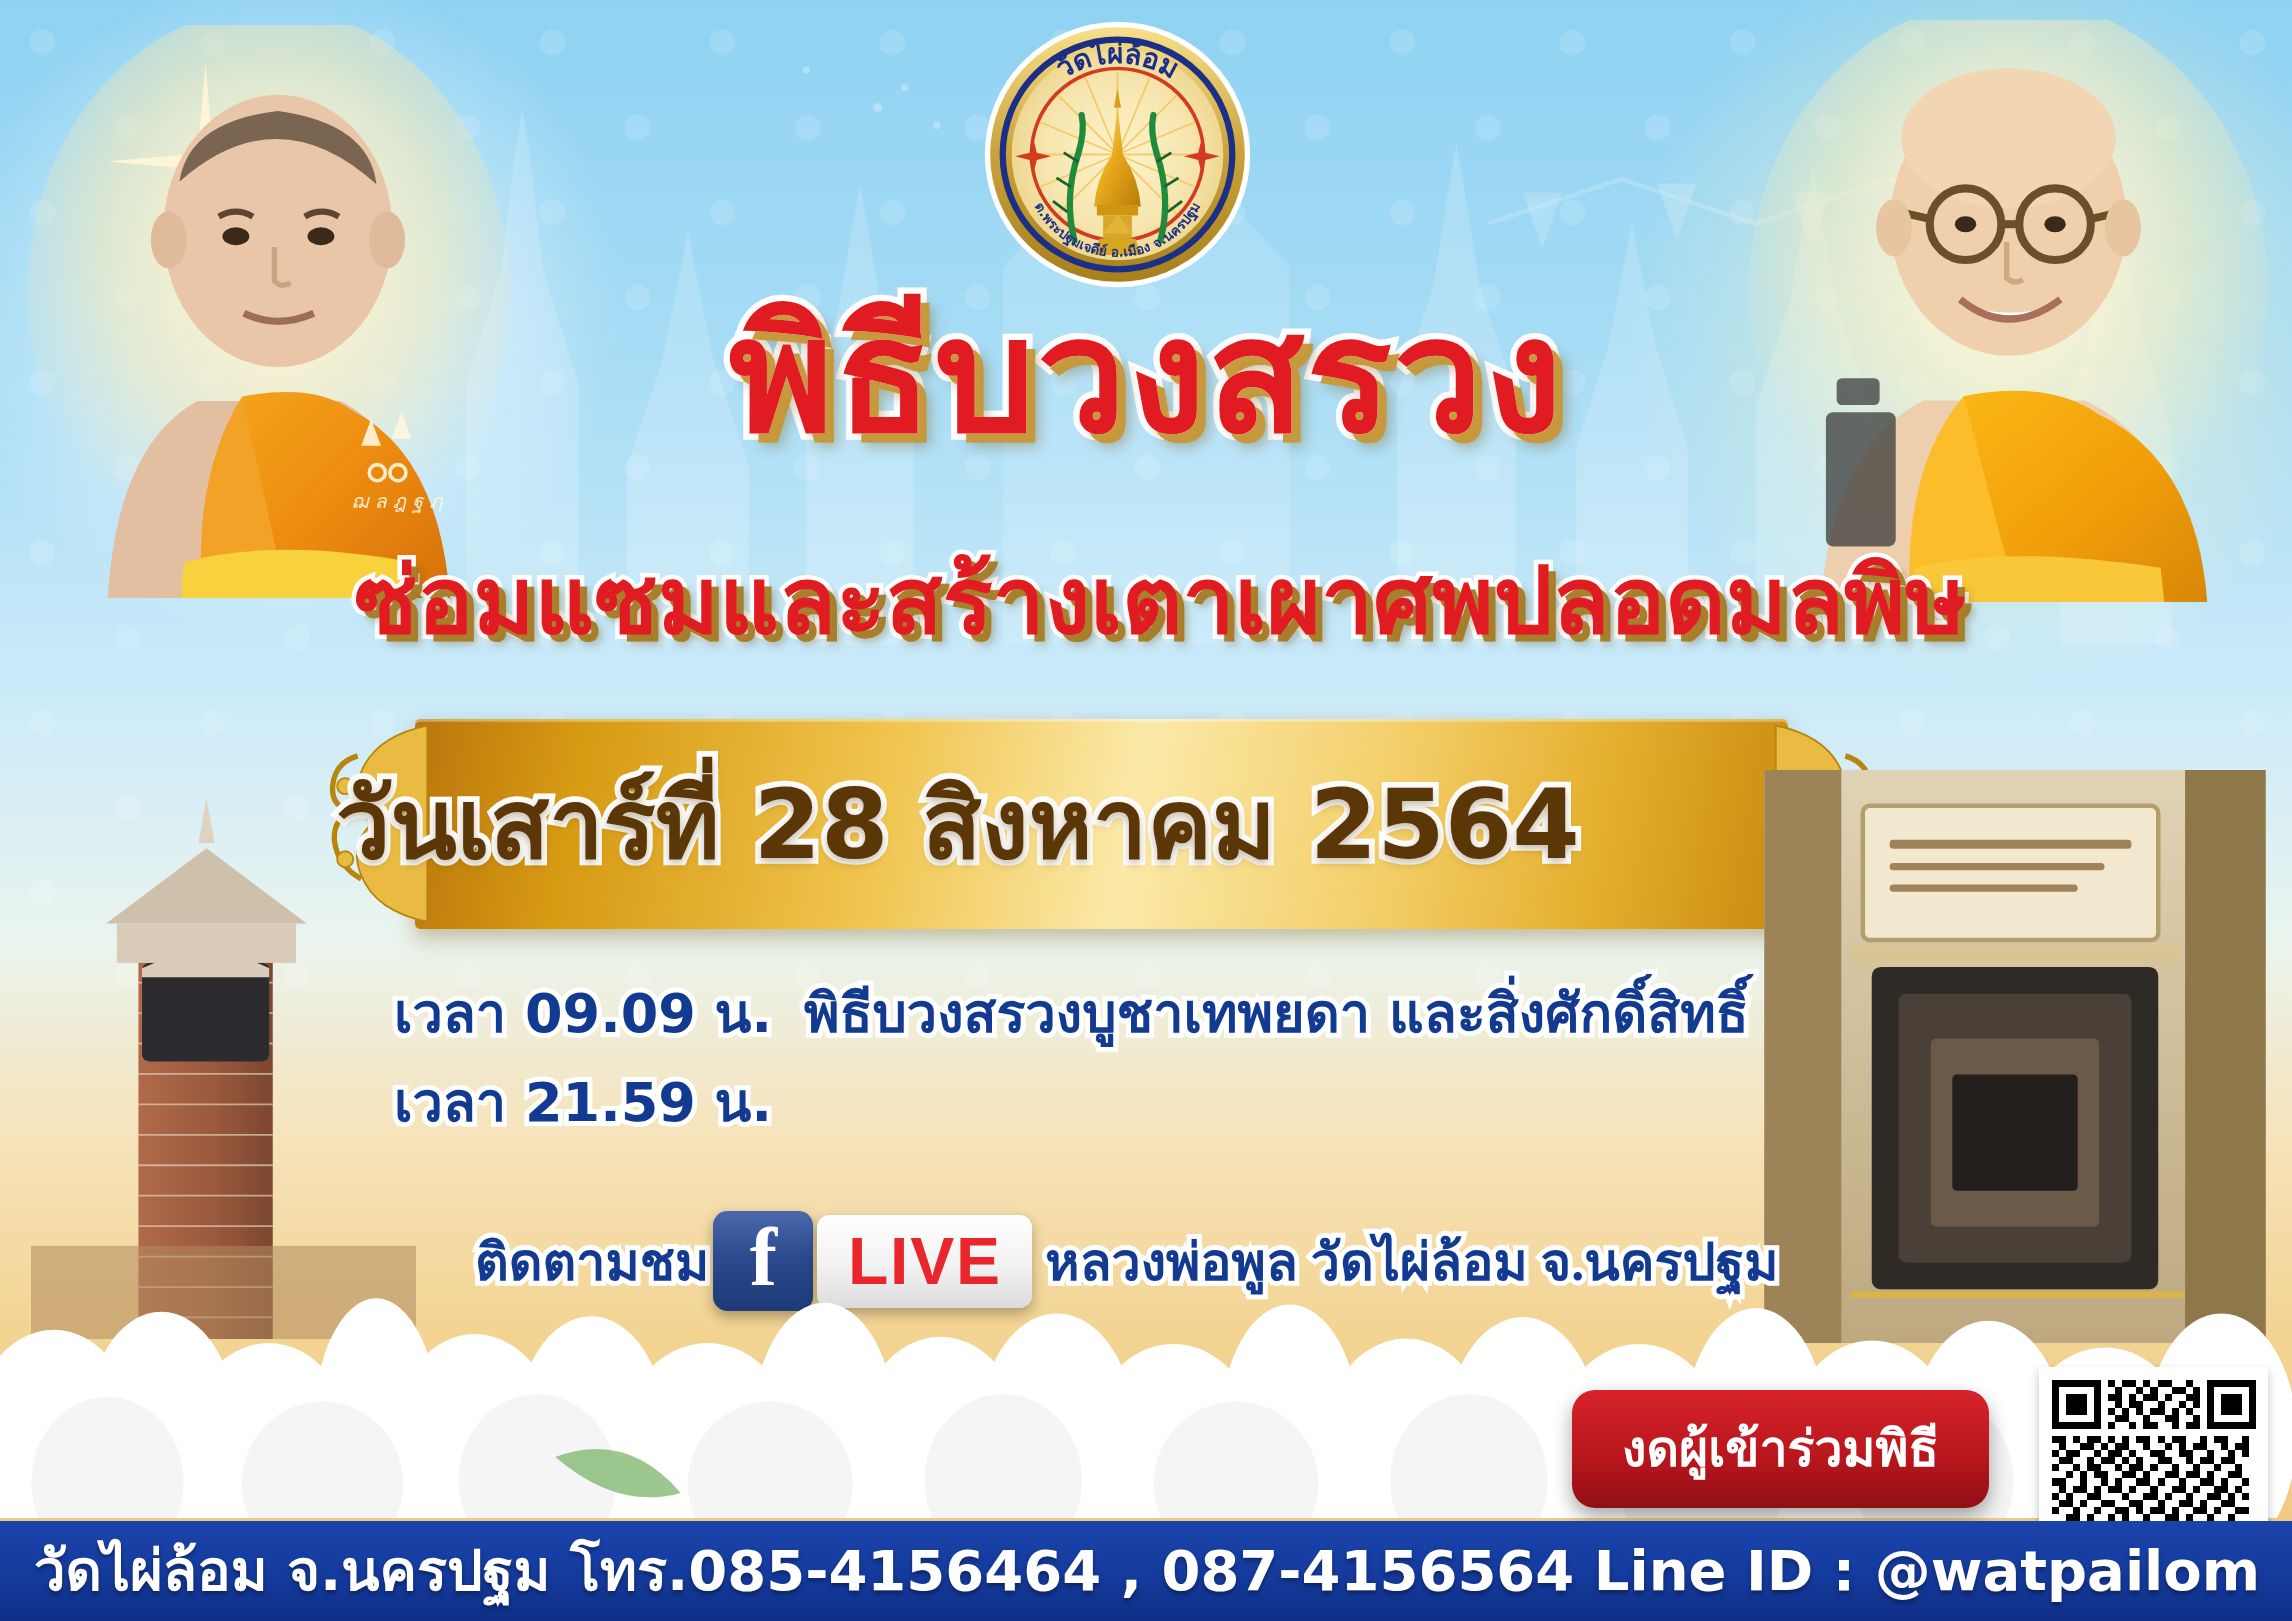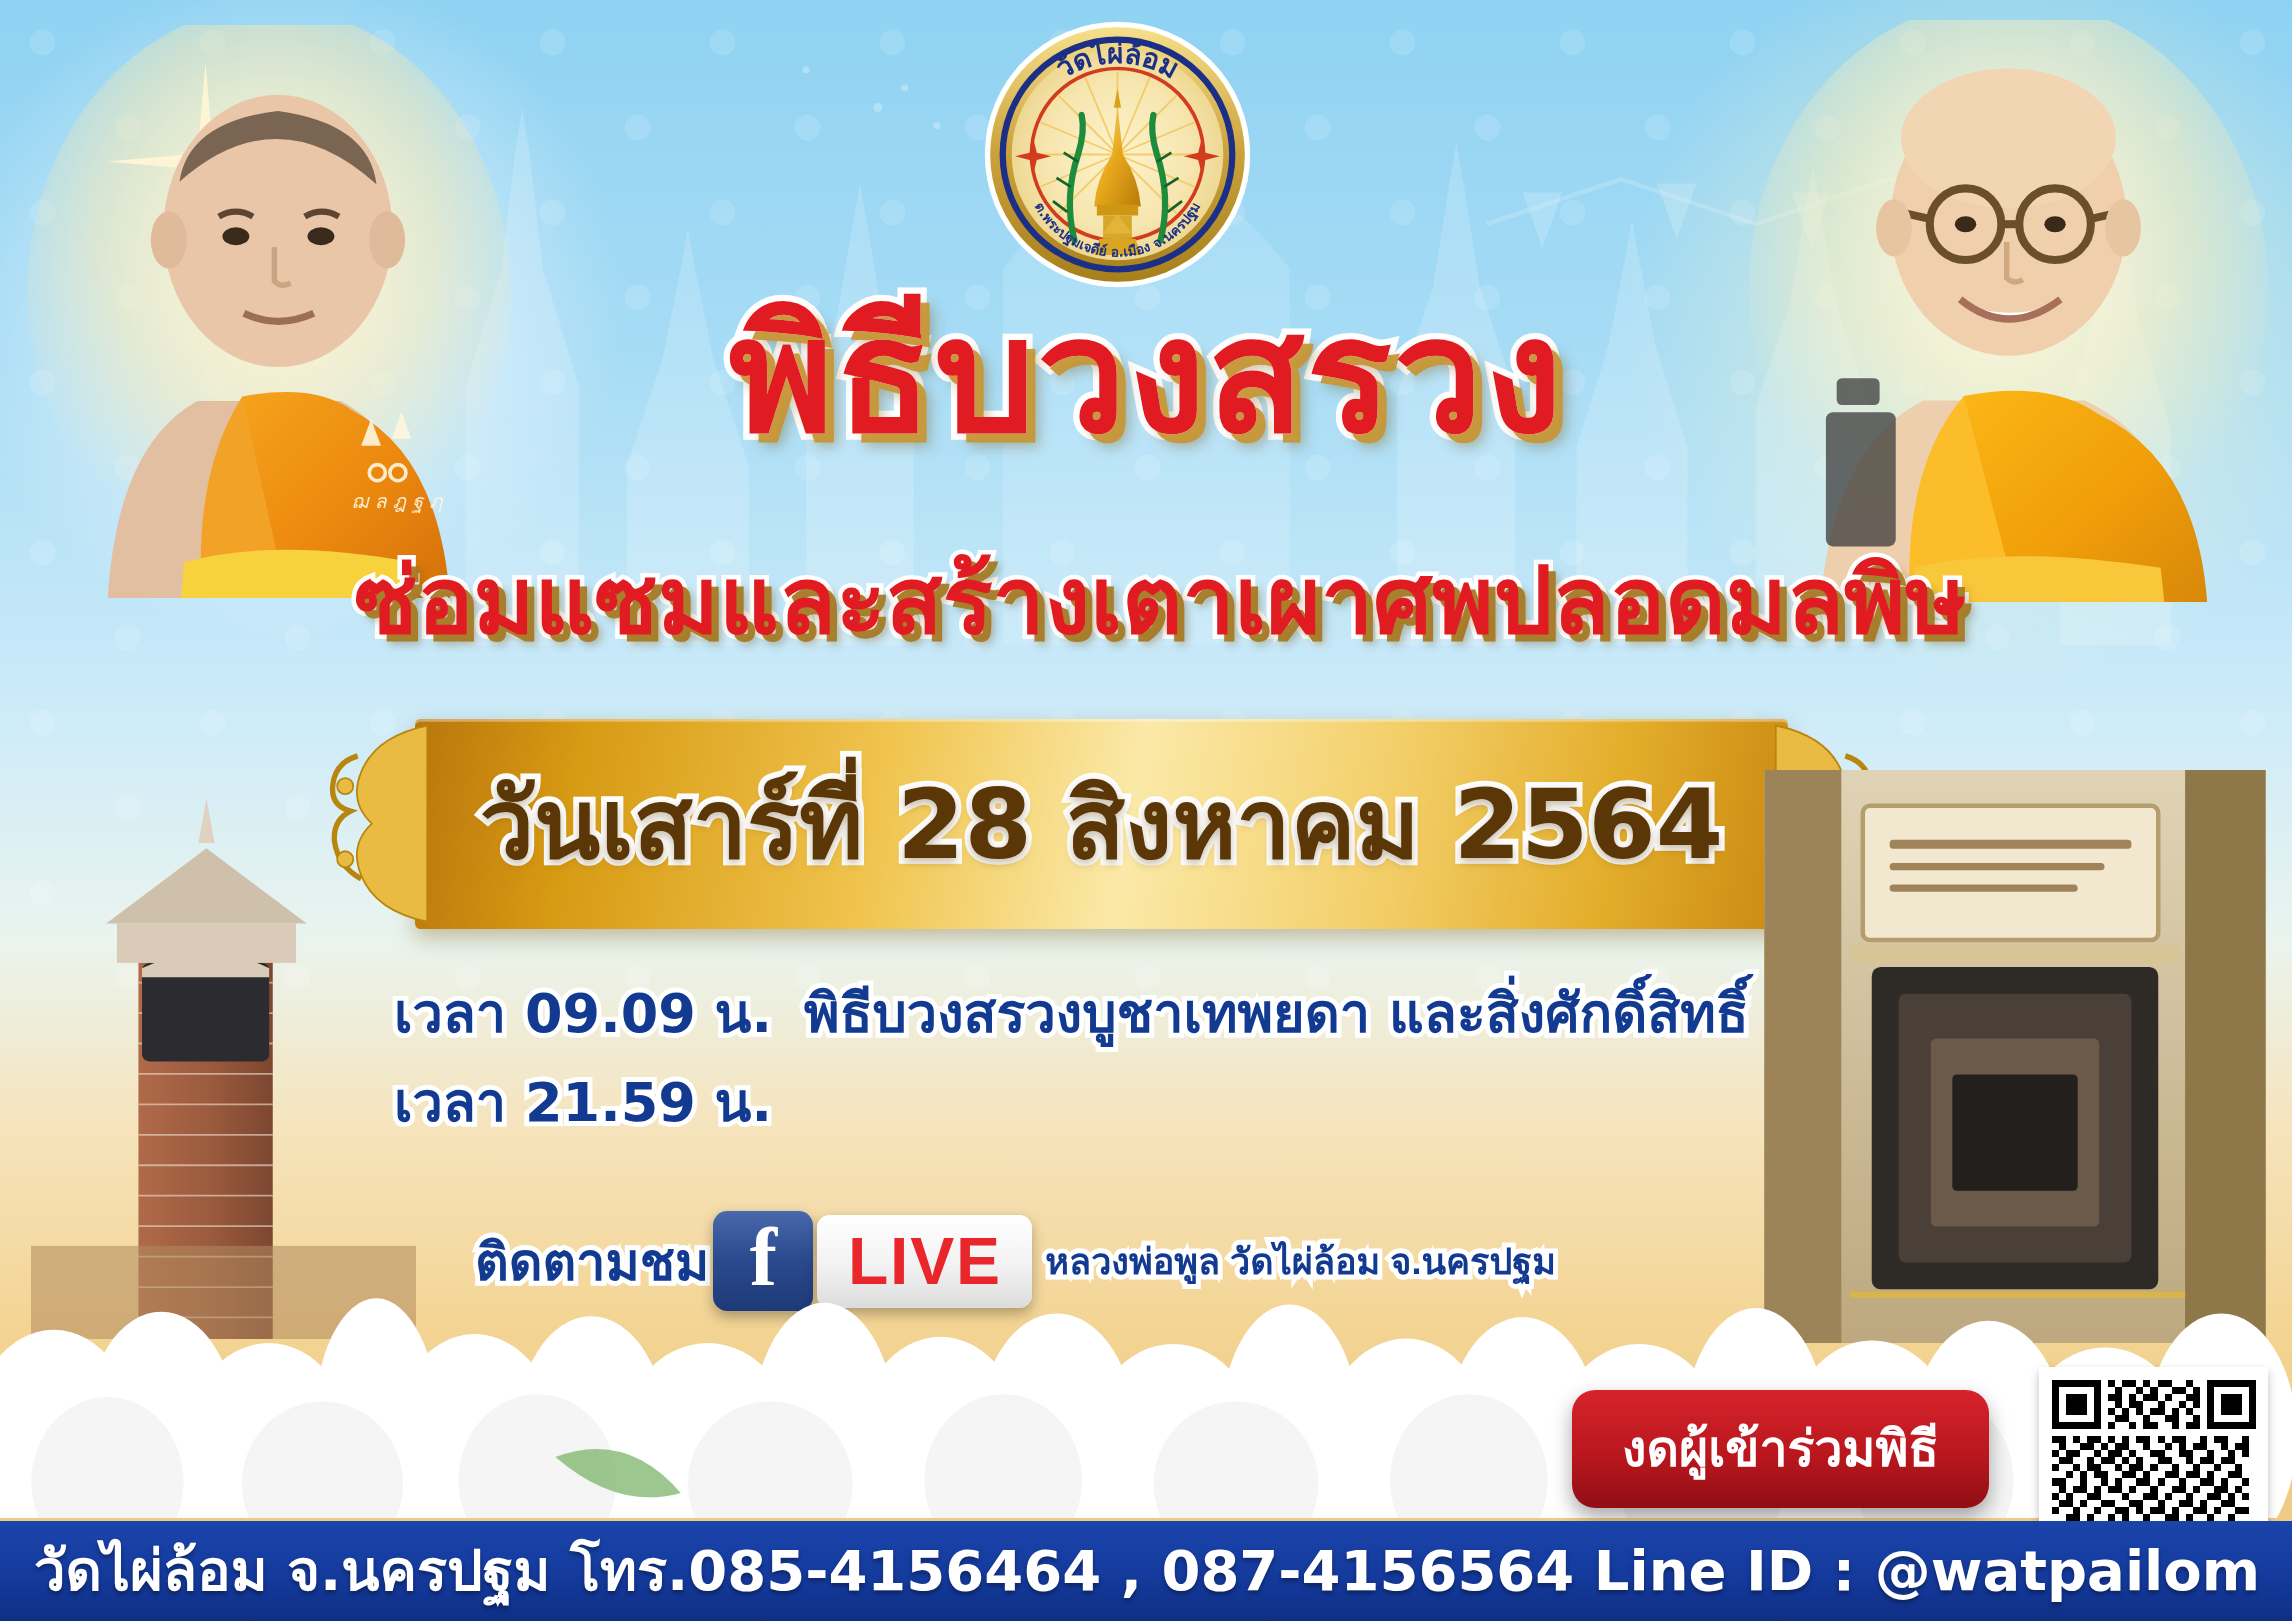--- a/index.html
+++ b/index.html
@@ -81,21 +81,21 @@
     background:linear-gradient(100deg,#b9760c 0%,#d79a13 12%,#f0c44e 34%,#fbe9a8 52%,#f3cf6a 70%,#e4ae2c 86%,#c98910 100%);
     border-radius:5.4px;
     box-shadow:0 9px 21.5px rgba(120,80,10,.35), inset 0 2.7px 0 rgba(255,255,255,.35);
   }
   .ribbon-tail{position:absolute;top:5.4px;bottom:5.4px;width:107px;}
   .ribbon-tail.l{left:-14.3px;}
   .ribbon-tail.r{right:-14.3px;}
   .ribbon-tail svg{width:100%;height:100%;}
   .ribbon-text{
     position:absolute;left:0;right:0;top:50%;transform:translateY(-50%);
-    text-align:center;
+    text-align:left;
     font-family:"DejaVu Sans","Liberation Sans",sans-serif;
     font-weight:bold;font-size:97px;line-height:1;
     color:#5b3708;
     -webkit-text-stroke:11.6px #ffffff;
     paint-order:stroke fill;
     text-shadow:0 4.5px 8px rgba(90,60,10,.35);
   }
 
   
   .schedule{
@@ -139,22 +139,22 @@
     background:linear-gradient(180deg,#ffffff 0%,#f2f2f2 55%,#dcdcdc 100%);
     display:flex;align-items:center;justify-content:center;
     box-shadow:0 5.4px 12.5px rgba(0,0,0,.28);
     padding:0 23px;
   }
   .live-badge span{
     color:#e8262c;font-family:"Liberation Sans","DejaVu Sans",sans-serif;
     font-weight:bold;font-size:66px;letter-spacing:1.8px;line-height:1;
   }
   .live-channel{
-    font-family:Liberation Sans, sans-serif;
-    font-weight:bold;font-size:36px;color:#123a90;
+    font-family:Liberation Serif, serif;
+    font-weight:bold;font-size:52px;color:#123a90;
     -webkit-text-stroke:9.9px #ffffff;paint-order:stroke fill;
     white-space:nowrap;margin-left:9px;
   }
 
   
   .bldg-left{position:absolute;left:31px;top:748px;width:385px;height:591px;}
   .bldg-right{position:absolute;right:27px;top:770px;width:502px;height:573px;}
   .bldg-left svg,.bldg-right svg{width:100%;height:100%;display:block;}
 
   

